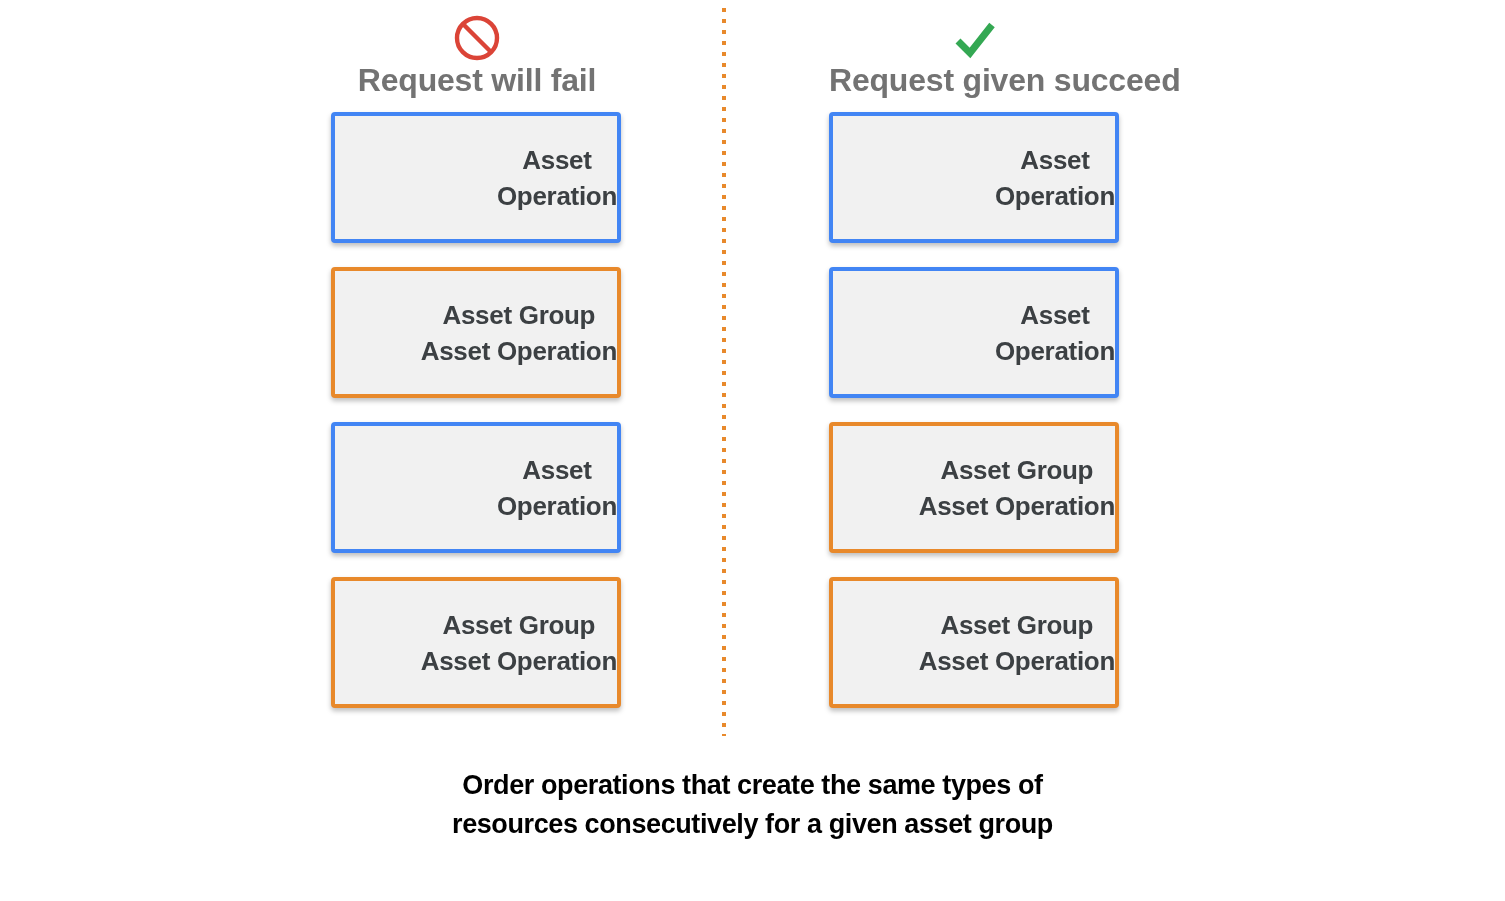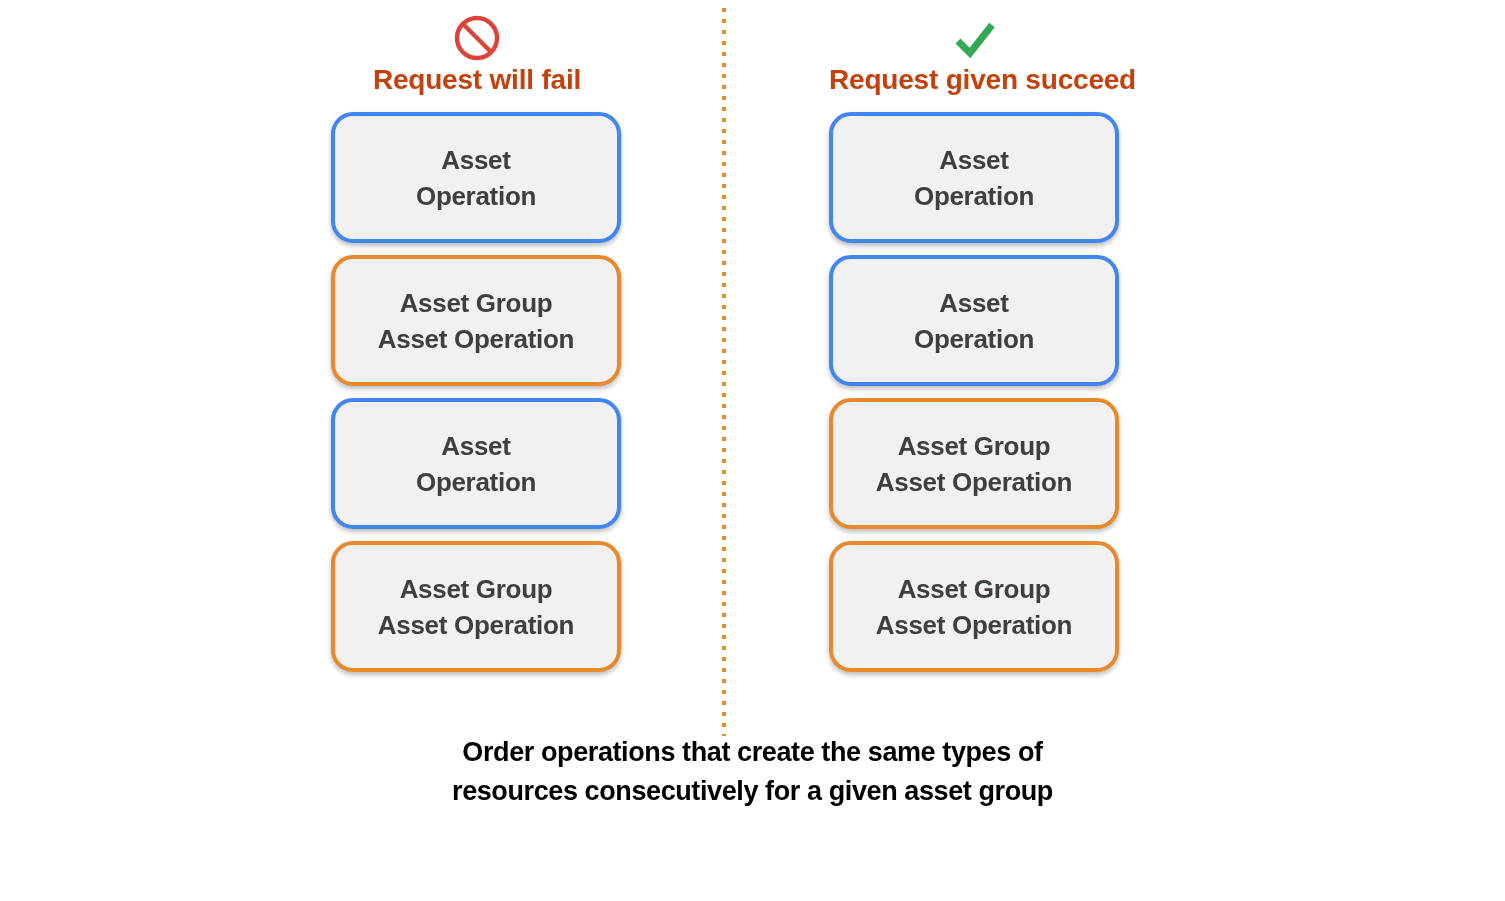--- a/index.html
+++ b/index.html
@@ -40,47 +40,47 @@
     text-align: center;
   }
   .status-icon {
     display: block;
     margin: 0 auto 4px auto;
     width: 48px;
     height: 48px;
   }
   .col-header-label {
     display: block;
-    font-size: 28px;
+    font-size: 32px;
     font-weight: bold;
-    color: #c2410c;
+    color: #737373;
     letter-spacing: -0.2px;
     line-height: 28px;
     white-space: nowrap;
   }
 
   
   .box-stack {
     position: absolute;
     top: 112px;
     left: 0;
     width: 292px;
   }
   .op-box {
     box-sizing: border-box;
     width: 290px;
     height: 131px;
-    margin-bottom: 12px;
-    border-radius: 22px;
+    margin-bottom: 24px;
+    border-radius: 4px;
     border: 4px solid #4285f4;
     background: #f1f1f1;
     box-shadow: 0 3px 5px rgba(0,0,0,0.26);
     display: flex;
     align-items: center;
-    justify-content: center;
+    justify-content: flex-end;
     text-align: center;
   }
   .op-box.kind-asset        { border-color: #4285f4; }
   .op-box.kind-asset-group  { border-color: #e8892b; }
   .op-box-label {
     font-size: 26px;
     font-weight: bold;
     color: #3c4043;
     line-height: 36px;
     letter-spacing: -0.3px;
@@ -100,21 +100,21 @@
       #e8892b 4px,
       rgba(255,255,255,0) 4px,
       rgba(255,255,255,0) 11px
     );
   }
 
   
   #caption {
     position: absolute;
     left: 0;
-    top: 733px;
+    top: 766px;
     width: 1505px;
     text-align: center;
     font-size: 27px;
     font-weight: bold;
     color: #000000;
     line-height: 39px;
     letter-spacing: -0.4px;
     white-space: pre-line;
   }
 </style>

